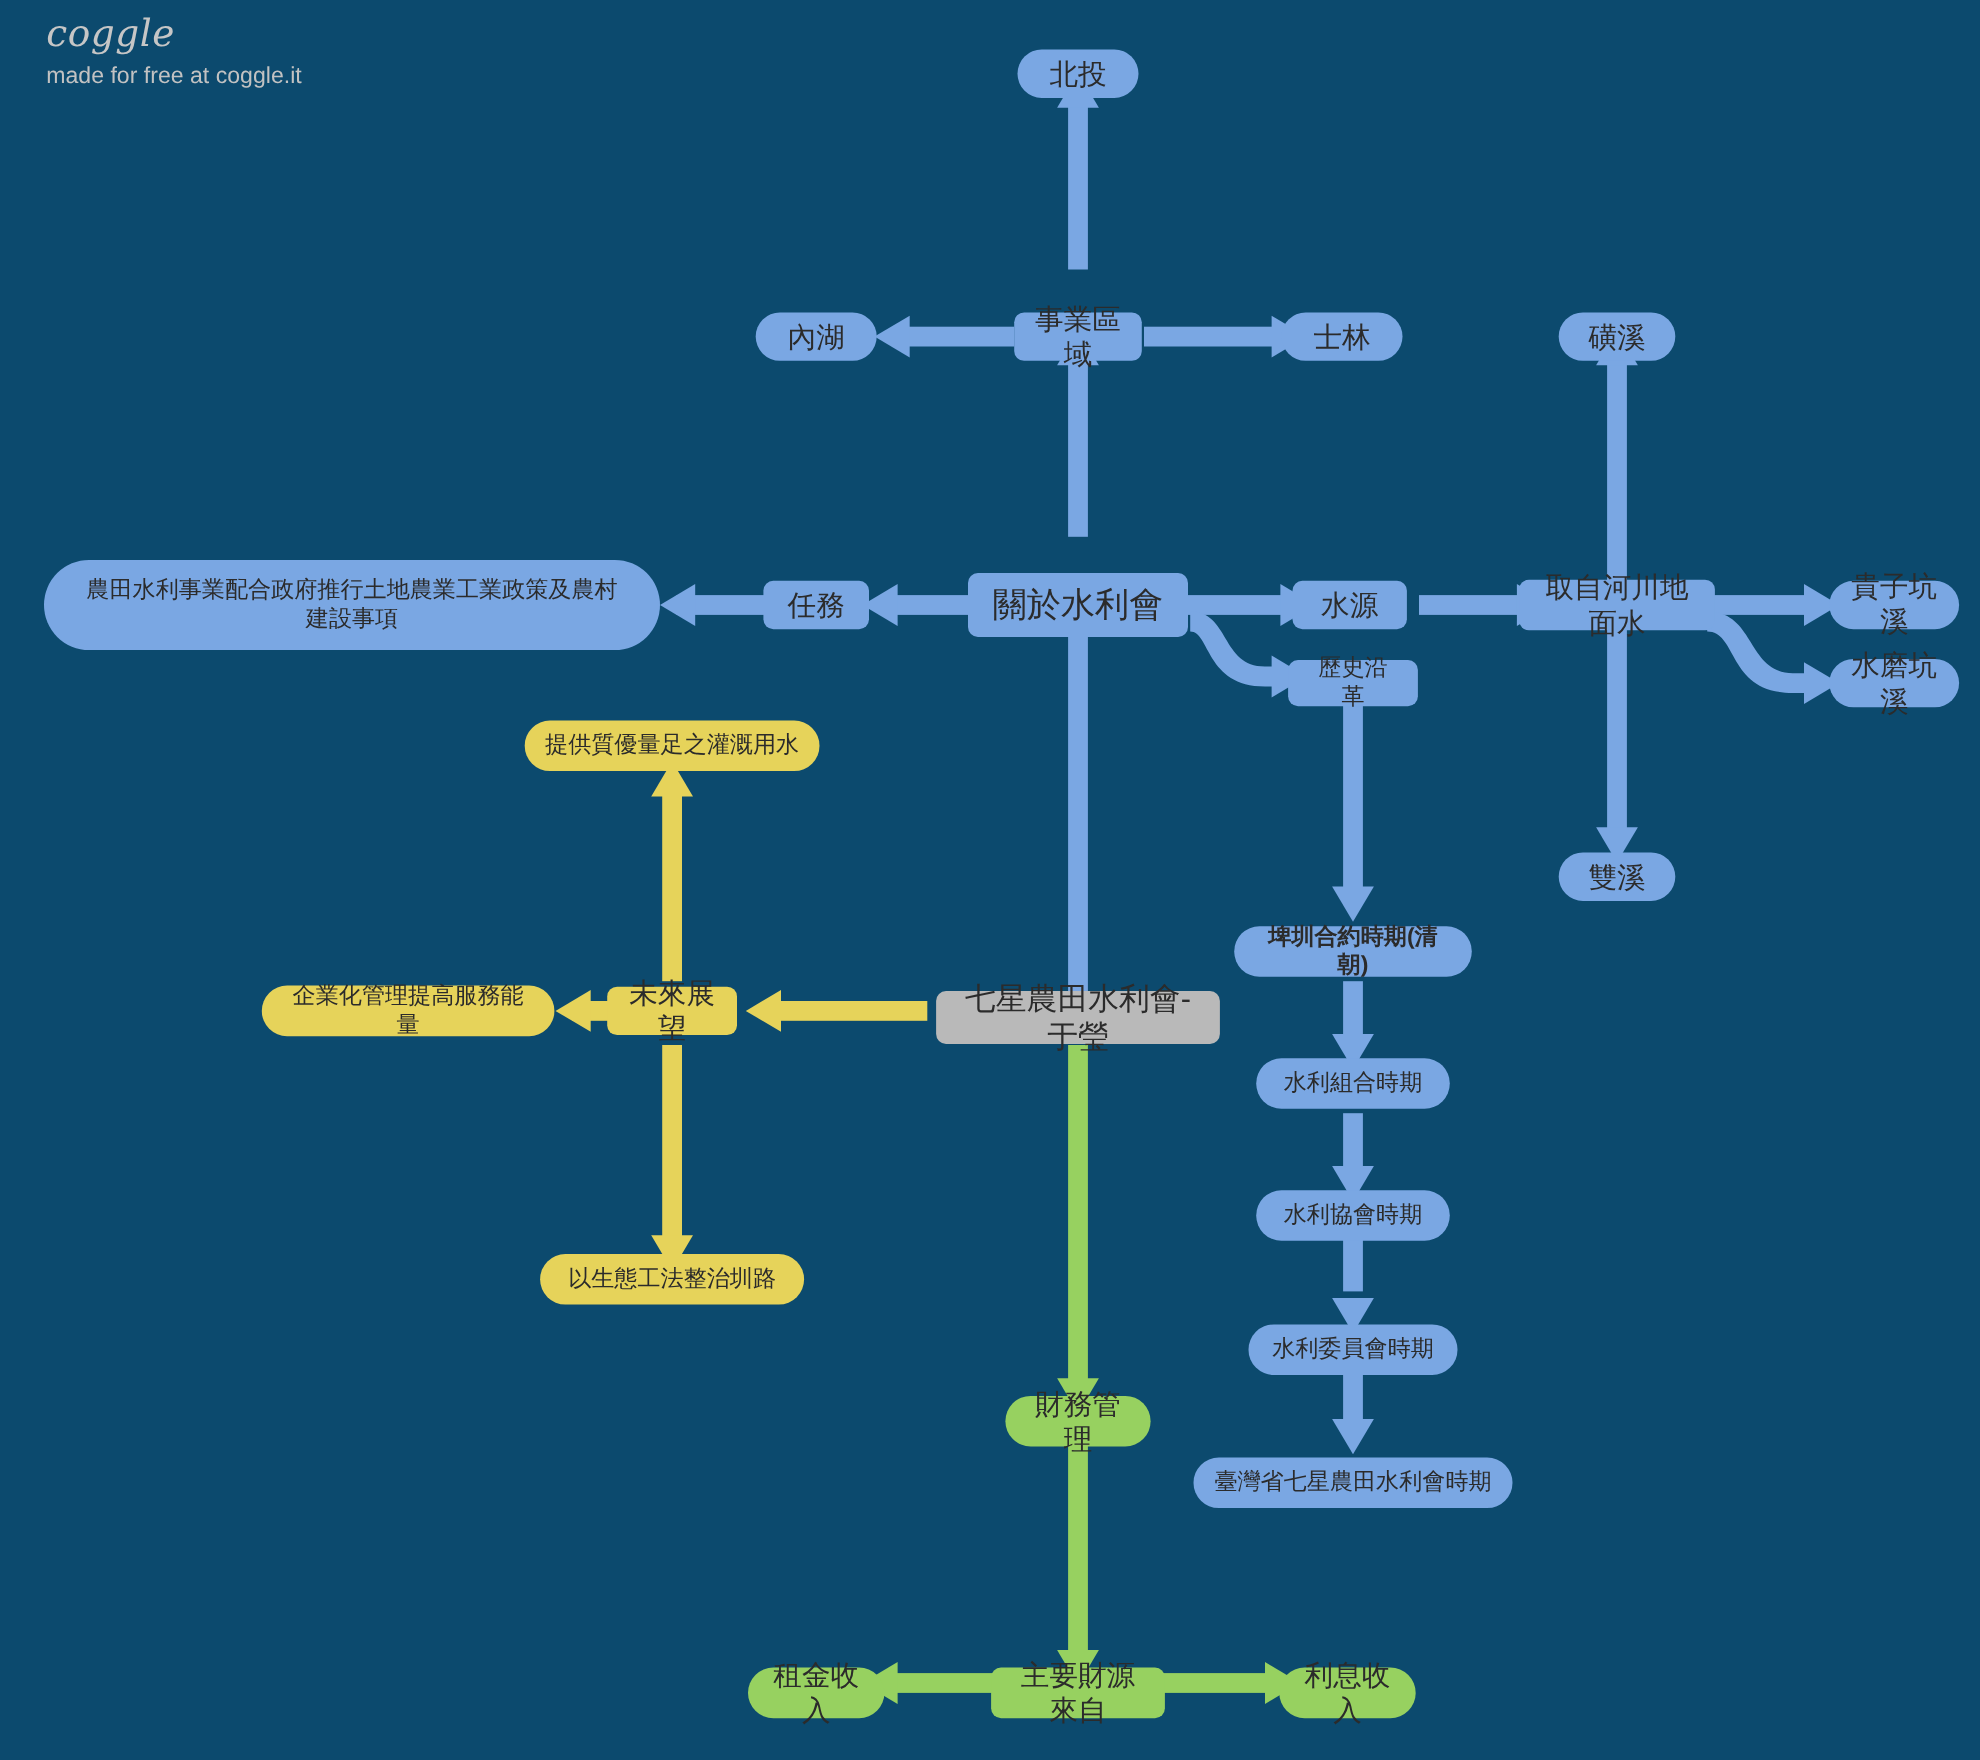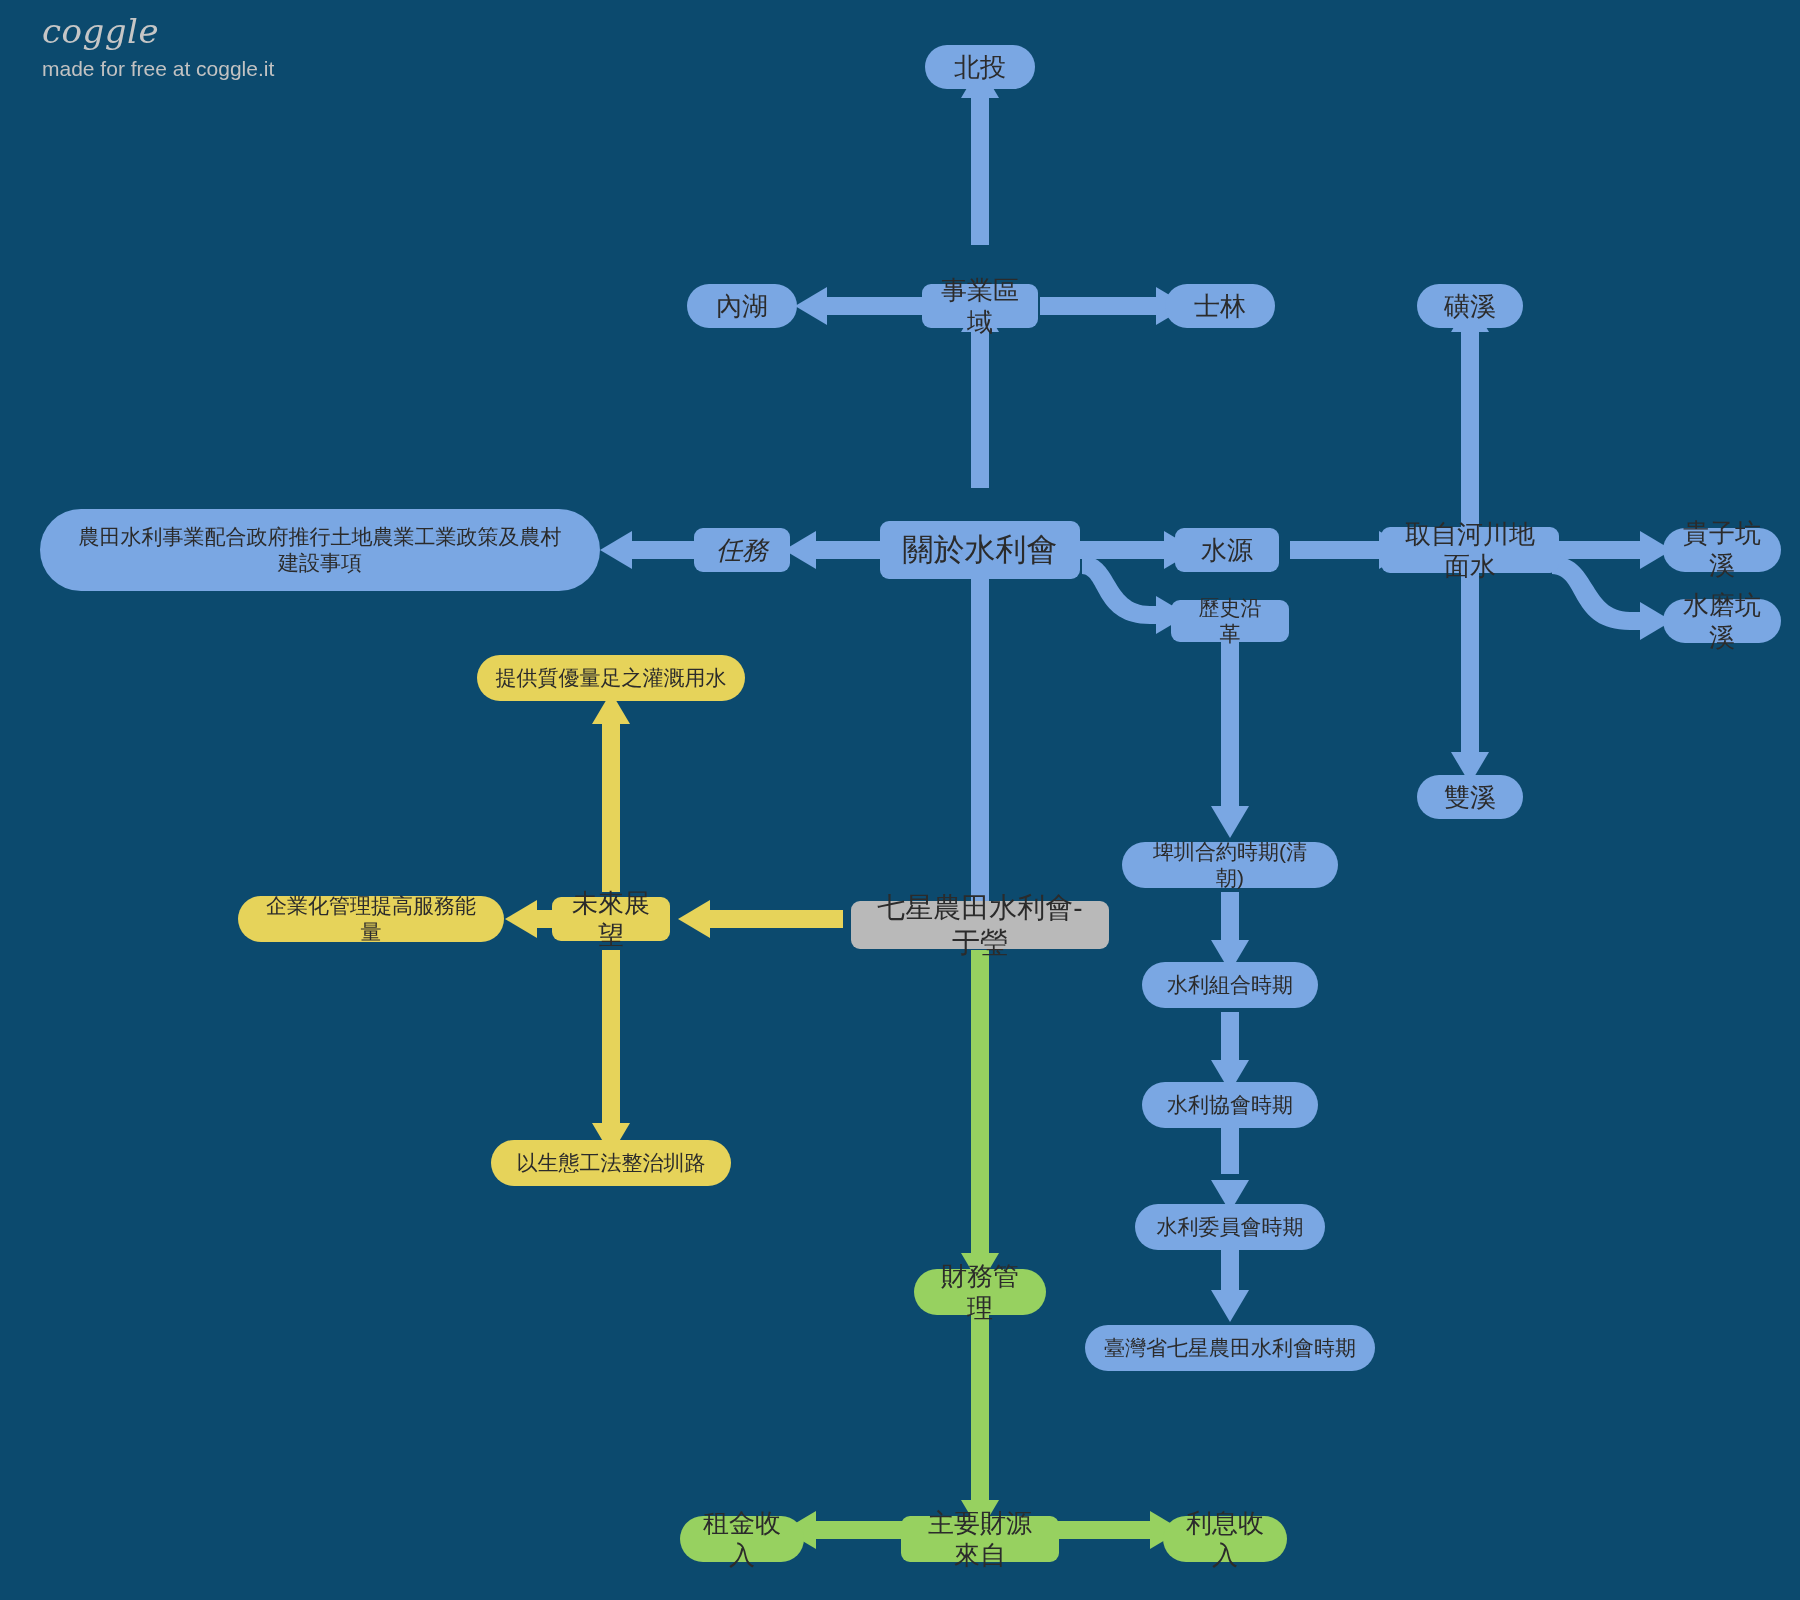--- a/index.html
+++ b/index.html
@@ -178,33 +178,33 @@
 
   <div class="node boxy blue f-hub" style="left:980px; top:550px; width:200px; height:58px;">關於水利會</div>
 
   <div class="node boxy gray f-root" style="left:980px; top:925px; width:258px; height:48px;">七星農田水利會-于瑩</div>
 
   <div class="node boxy blue f-mid" style="left:980px; top:306px; width:116px; height:44px;">事業區域</div>
   <div class="node pill blue f-mid" style="left:980px; top:67px; width:110px; height:44px;">北投</div>
   <div class="node pill blue f-mid" style="left:742px; top:306px; width:110px; height:44px;">內湖</div>
   <div class="node pill blue f-mid" style="left:1220px; top:306px; width:110px; height:44px;">士林</div>
 
-  <div class="node boxy blue f-mid" style="left:742px; top:550px; width:96px; height:44px;font-style:italic;">任務</div>
+  <div class="node boxy blue f-mid" style="left:742px; top:550px; width:96px; height:44px;">任務</div>
   <div class="node pill blue f-leaf" style="left:320px; top:550px; width:560px; height:82px;">農田水利事業配合政府推行土地農業工業政策及農村
 建設事項</div>
 
   <div class="node boxy blue f-mid" style="left:1227px; top:550px; width:104px; height:44px;">水源</div>
   <div class="node boxy blue f-mid" style="left:1470px; top:550px; width:178px; height:46px;">取自河川地面水</div>
   <div class="node pill blue f-mid" style="left:1470px; top:306px; width:106px; height:44px;">磺溪</div>
   <div class="node pill blue f-mid" style="left:1470px; top:797px; width:106px; height:44px;">雙溪</div>
   <div class="node pill blue f-mid" style="left:1722px; top:550px; width:118px; height:44px;font-family:Liberation Serif, serif;">貴子坑溪</div>
   <div class="node pill blue f-mid" style="left:1722px; top:621px; width:118px; height:44px;">水磨坑溪</div>
 
   <div class="node boxy blue f-leaf" style="left:1230px; top:621px; width:118px; height:42px;">歷史沿革</div>
-  <div class="node pill blue f-leaf" style="left:1230px; top:865px; width:216px; height:46px;">埤圳合約時期(清朝)</div>
+  <div class="node pill blue f-leaf" style="left:1230px; top:865px; width:216px; height:46px;font-weight:bold;">埤圳合約時期(清朝)</div>
   <div class="node pill blue f-leaf" style="left:1230px; top:985px; width:176px; height:46px;">水利組合時期</div>
   <div class="node pill blue f-leaf" style="left:1230px; top:1105px; width:176px; height:46px;">水利協會時期</div>
   <div class="node pill blue f-leaf" style="left:1230px; top:1227px; width:190px; height:46px;">水利委員會時期</div>
   <div class="node pill blue f-leaf" style="left:1230px; top:1348px; width:290px; height:46px;">臺灣省七星農田水利會時期</div>
 
   <div class="node boxy yellow f-mid" style="left:611px; top:919px; width:118px; height:44px;">未來展望</div>
   <div class="node pill yellow f-leaf" style="left:611px; top:678px; width:268px; height:46px;">提供質優量足之灌溉用水</div>
   <div class="node pill yellow f-leaf" style="left:371px; top:919px; width:266px; height:46px;">企業化管理提高服務能量</div>
   <div class="node pill yellow f-leaf" style="left:611px; top:1163px; width:240px; height:46px;">以生態工法整治圳路</div>
 

